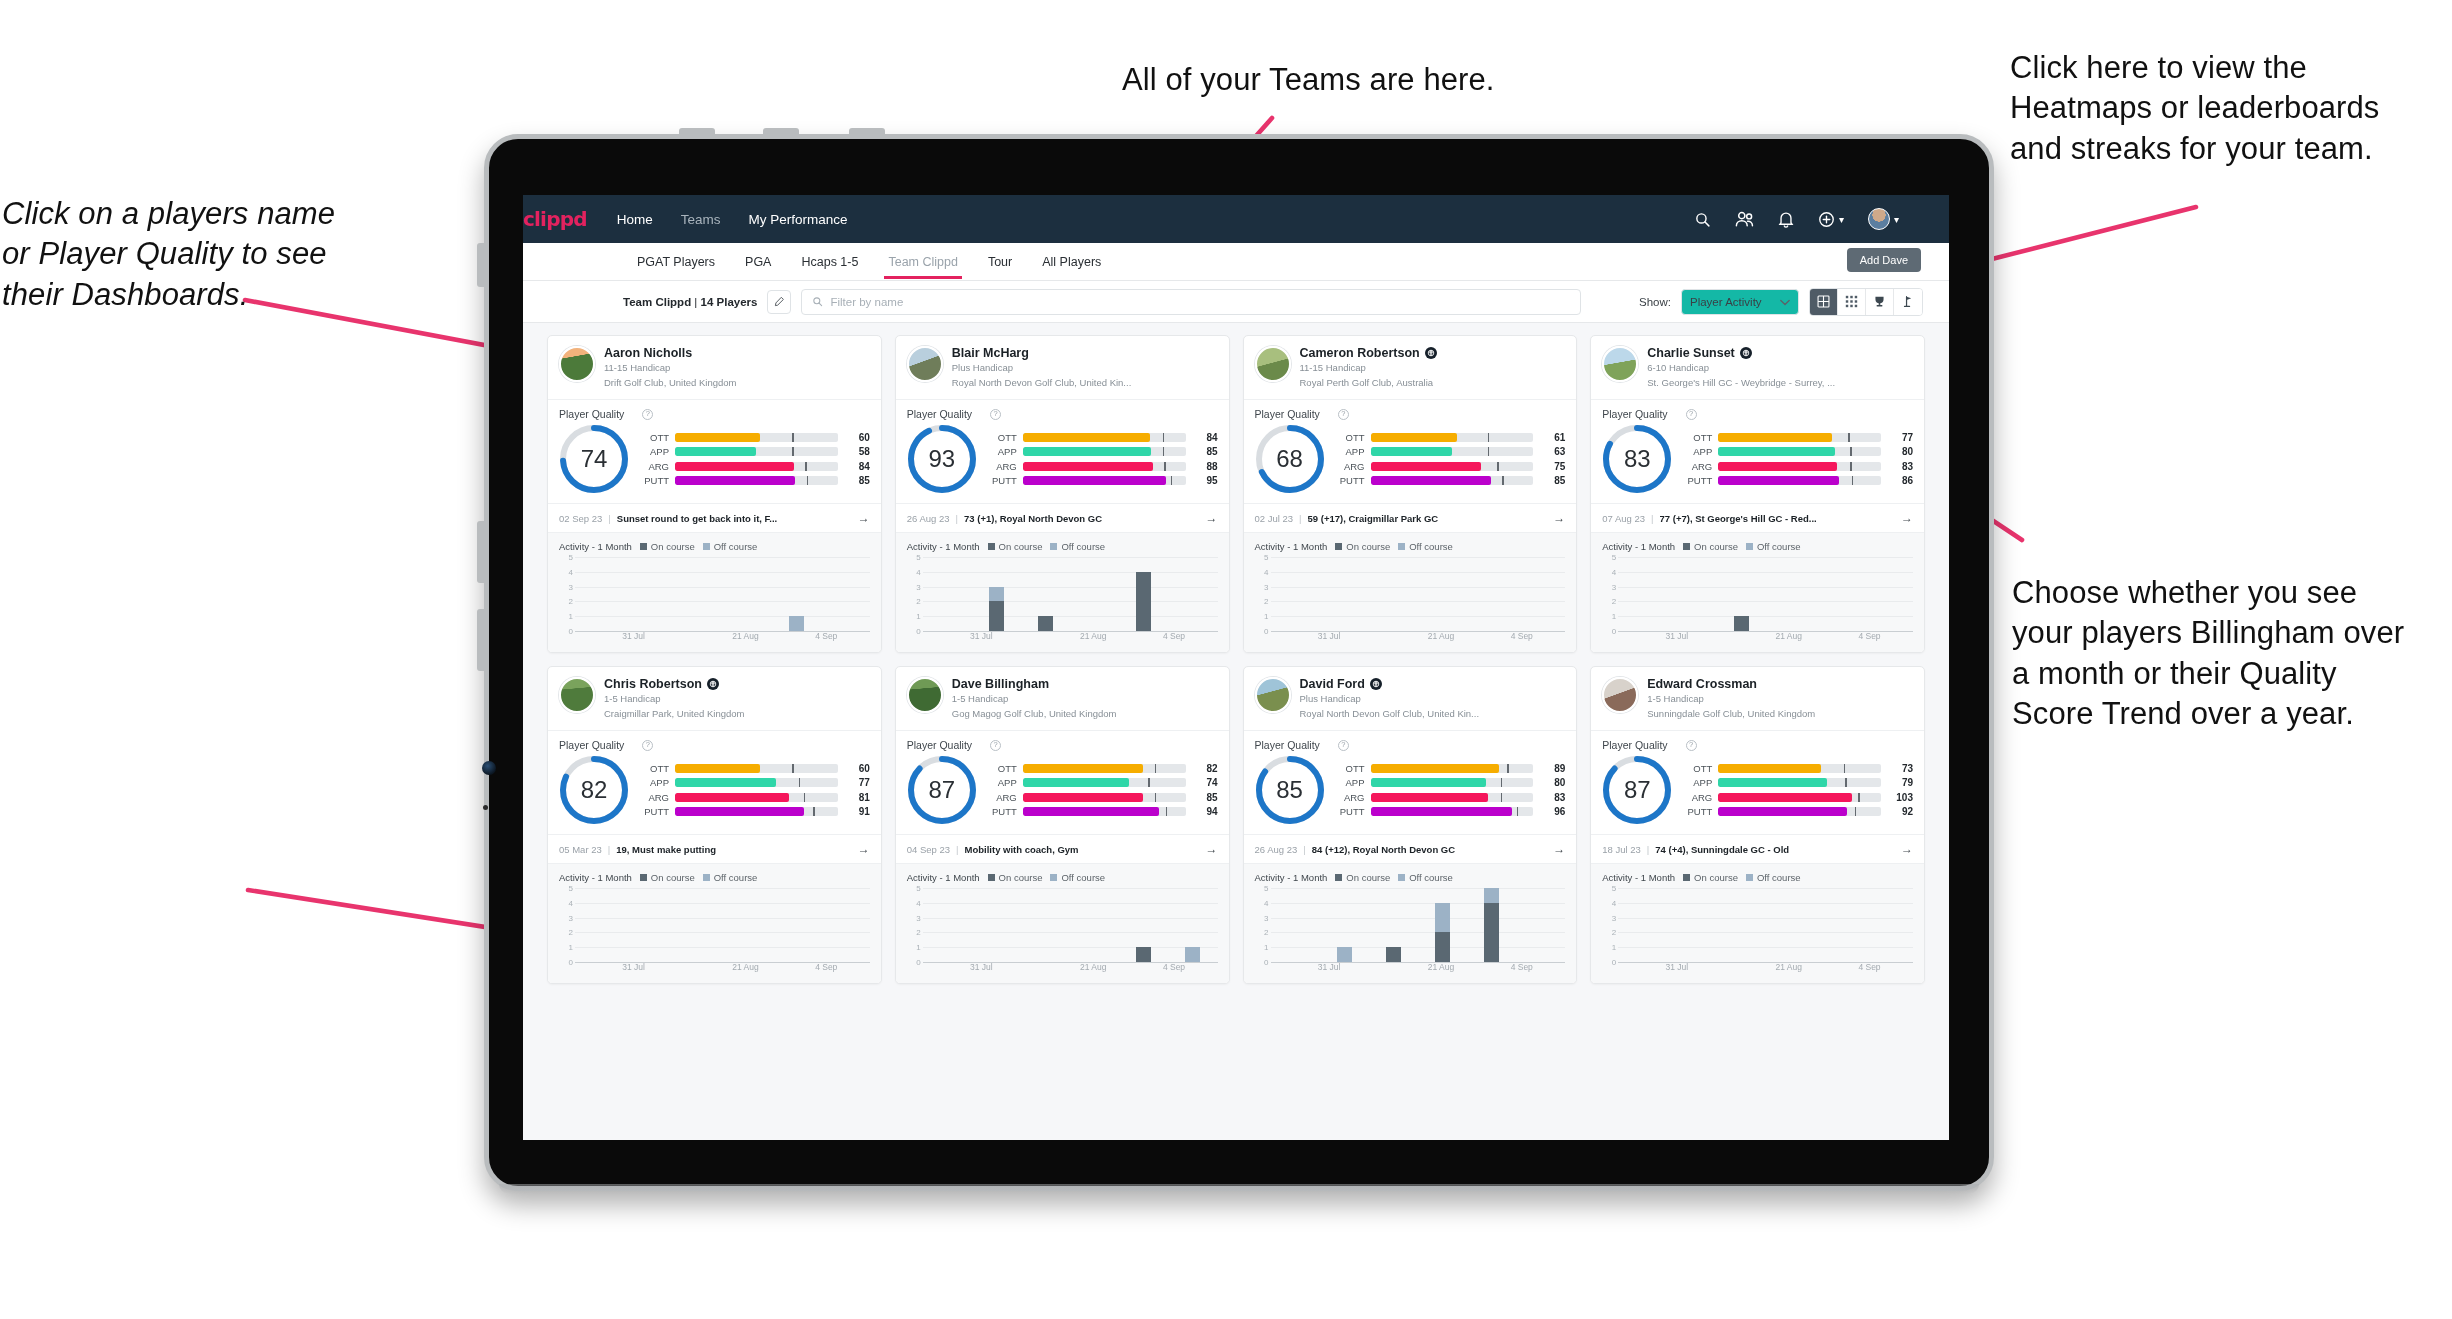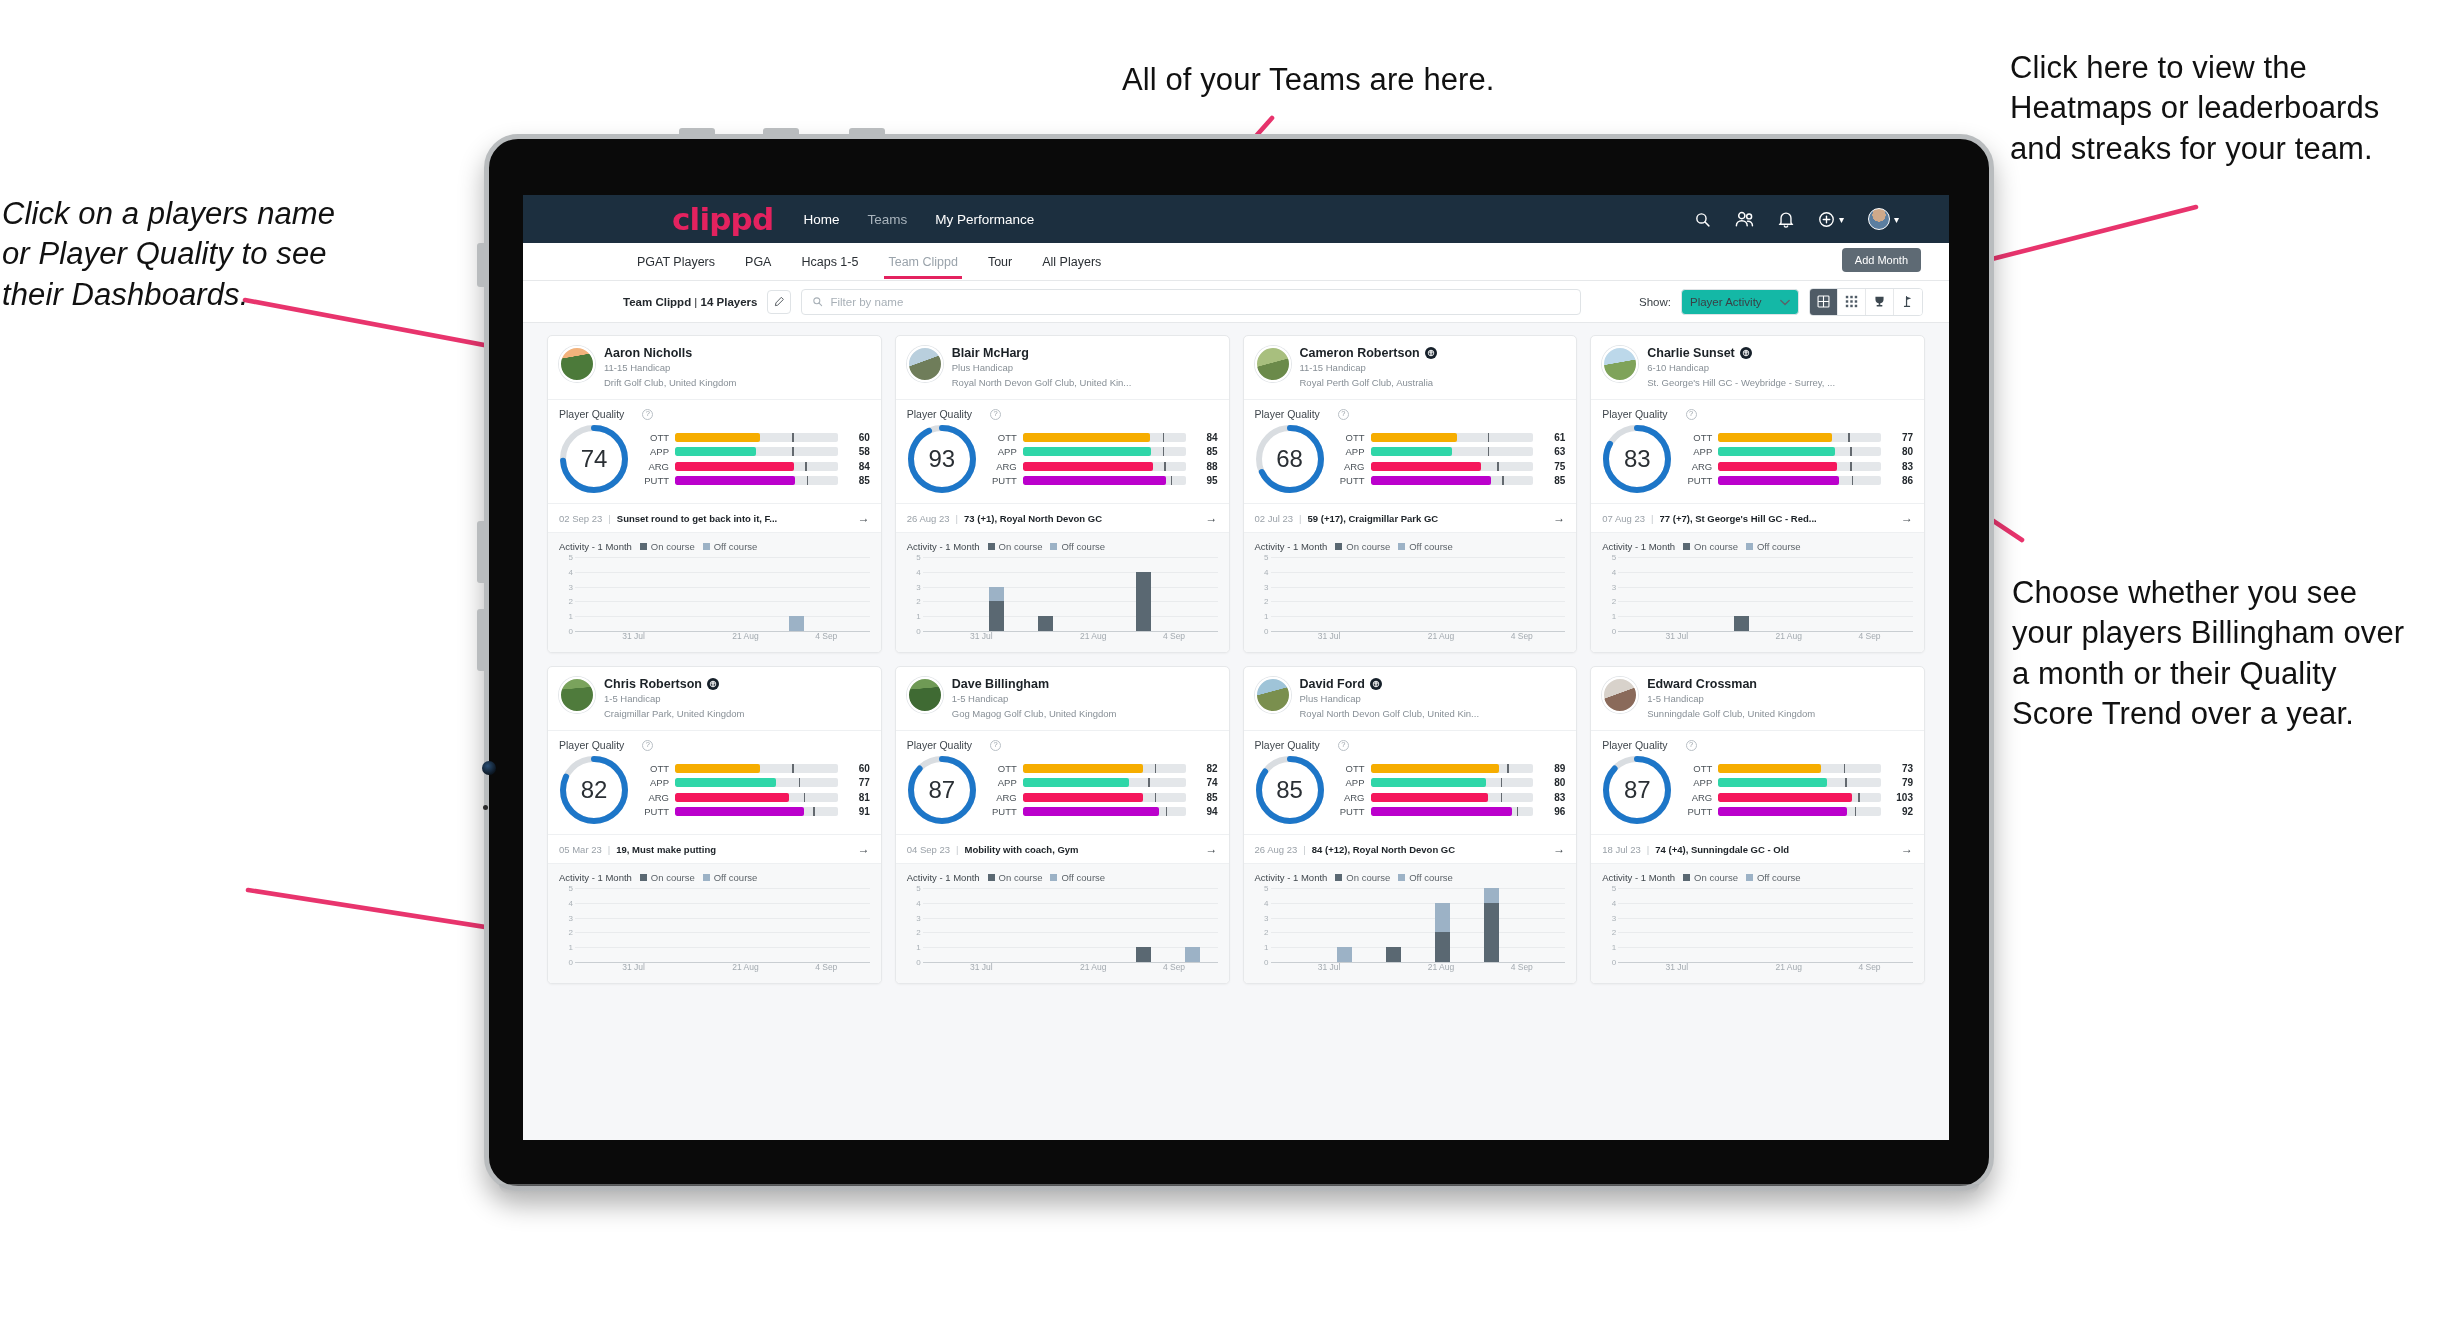--- a/index.html
+++ b/index.html
@@ -54,22 +54,22 @@
     width:1426px; height:945px;
     background:#f6f7f9; overflow:hidden;
   }
 
   
   .topnav {
     height:48px; background:#1c2f3f; display:flex; align-items:center;
     padding:0 22px 0 0;
   }
   .brand {
-    color:#e3225f; font-size:31px; font-weight:bold; letter-spacing:-0.8px;
-    margin-left:149px; margin-right:30px; font-family:"DejaVu Sans", sans-serif;
+    color:#e3225f; font-size:20px; font-weight:bold; letter-spacing:-0.8px;
+    margin-right:30px; font-family:"DejaVu Sans", sans-serif;
   }
   .navlink { color:#ffffff; font-size:13.5px; margin-right:28px; white-space:nowrap; }
   .navlink.dim { color:#a9b4bd; }
   .nav-spacer { flex:1; }
   .navicons { display:flex; align-items:center; gap:24px; margin-right:28px;}
   .navicons svg { display:block; }
   .caret { color:#ffffff; font-size:10px; margin-left:4px; }
   .avatar-nav {
     width:22px;height:22px;border-radius:50%;
     background:radial-gradient(circle at 50% 30%, #cfa98a 0 38%, #5b7ea0 39% 100%);
@@ -278,21 +278,21 @@
         </div>
       </div>
 
       <div class="tabsrow">
         <div class="tab">PGAT Players</div>
         <div class="tab">PGA</div>
         <div class="tab">Hcaps 1-5</div>
         <div class="tab active">Team Clippd</div>
         <div class="tab">Tour</div>
         <div class="tab">All Players</div>
-        <div class="addteam">Add Month</div>
+        <div class="addteam">Add Dave</div>
       </div>
 
       <div class="toolbar">
         <div class="teamlabel">
           <b>Team Clippd</b><span> | </span><b>14 Players</b>
         </div>
         <div class="pencil-btn">
           <span>
             <svg width="11" height="11" viewBox="0 0 24 24" fill="none" stroke="#4b5258" stroke-width="2" stroke-linecap="round" stroke-linejoin="round">
               <path d="M16.5 3.5l4 4L8 20l-5 1 1-5z"></path>

